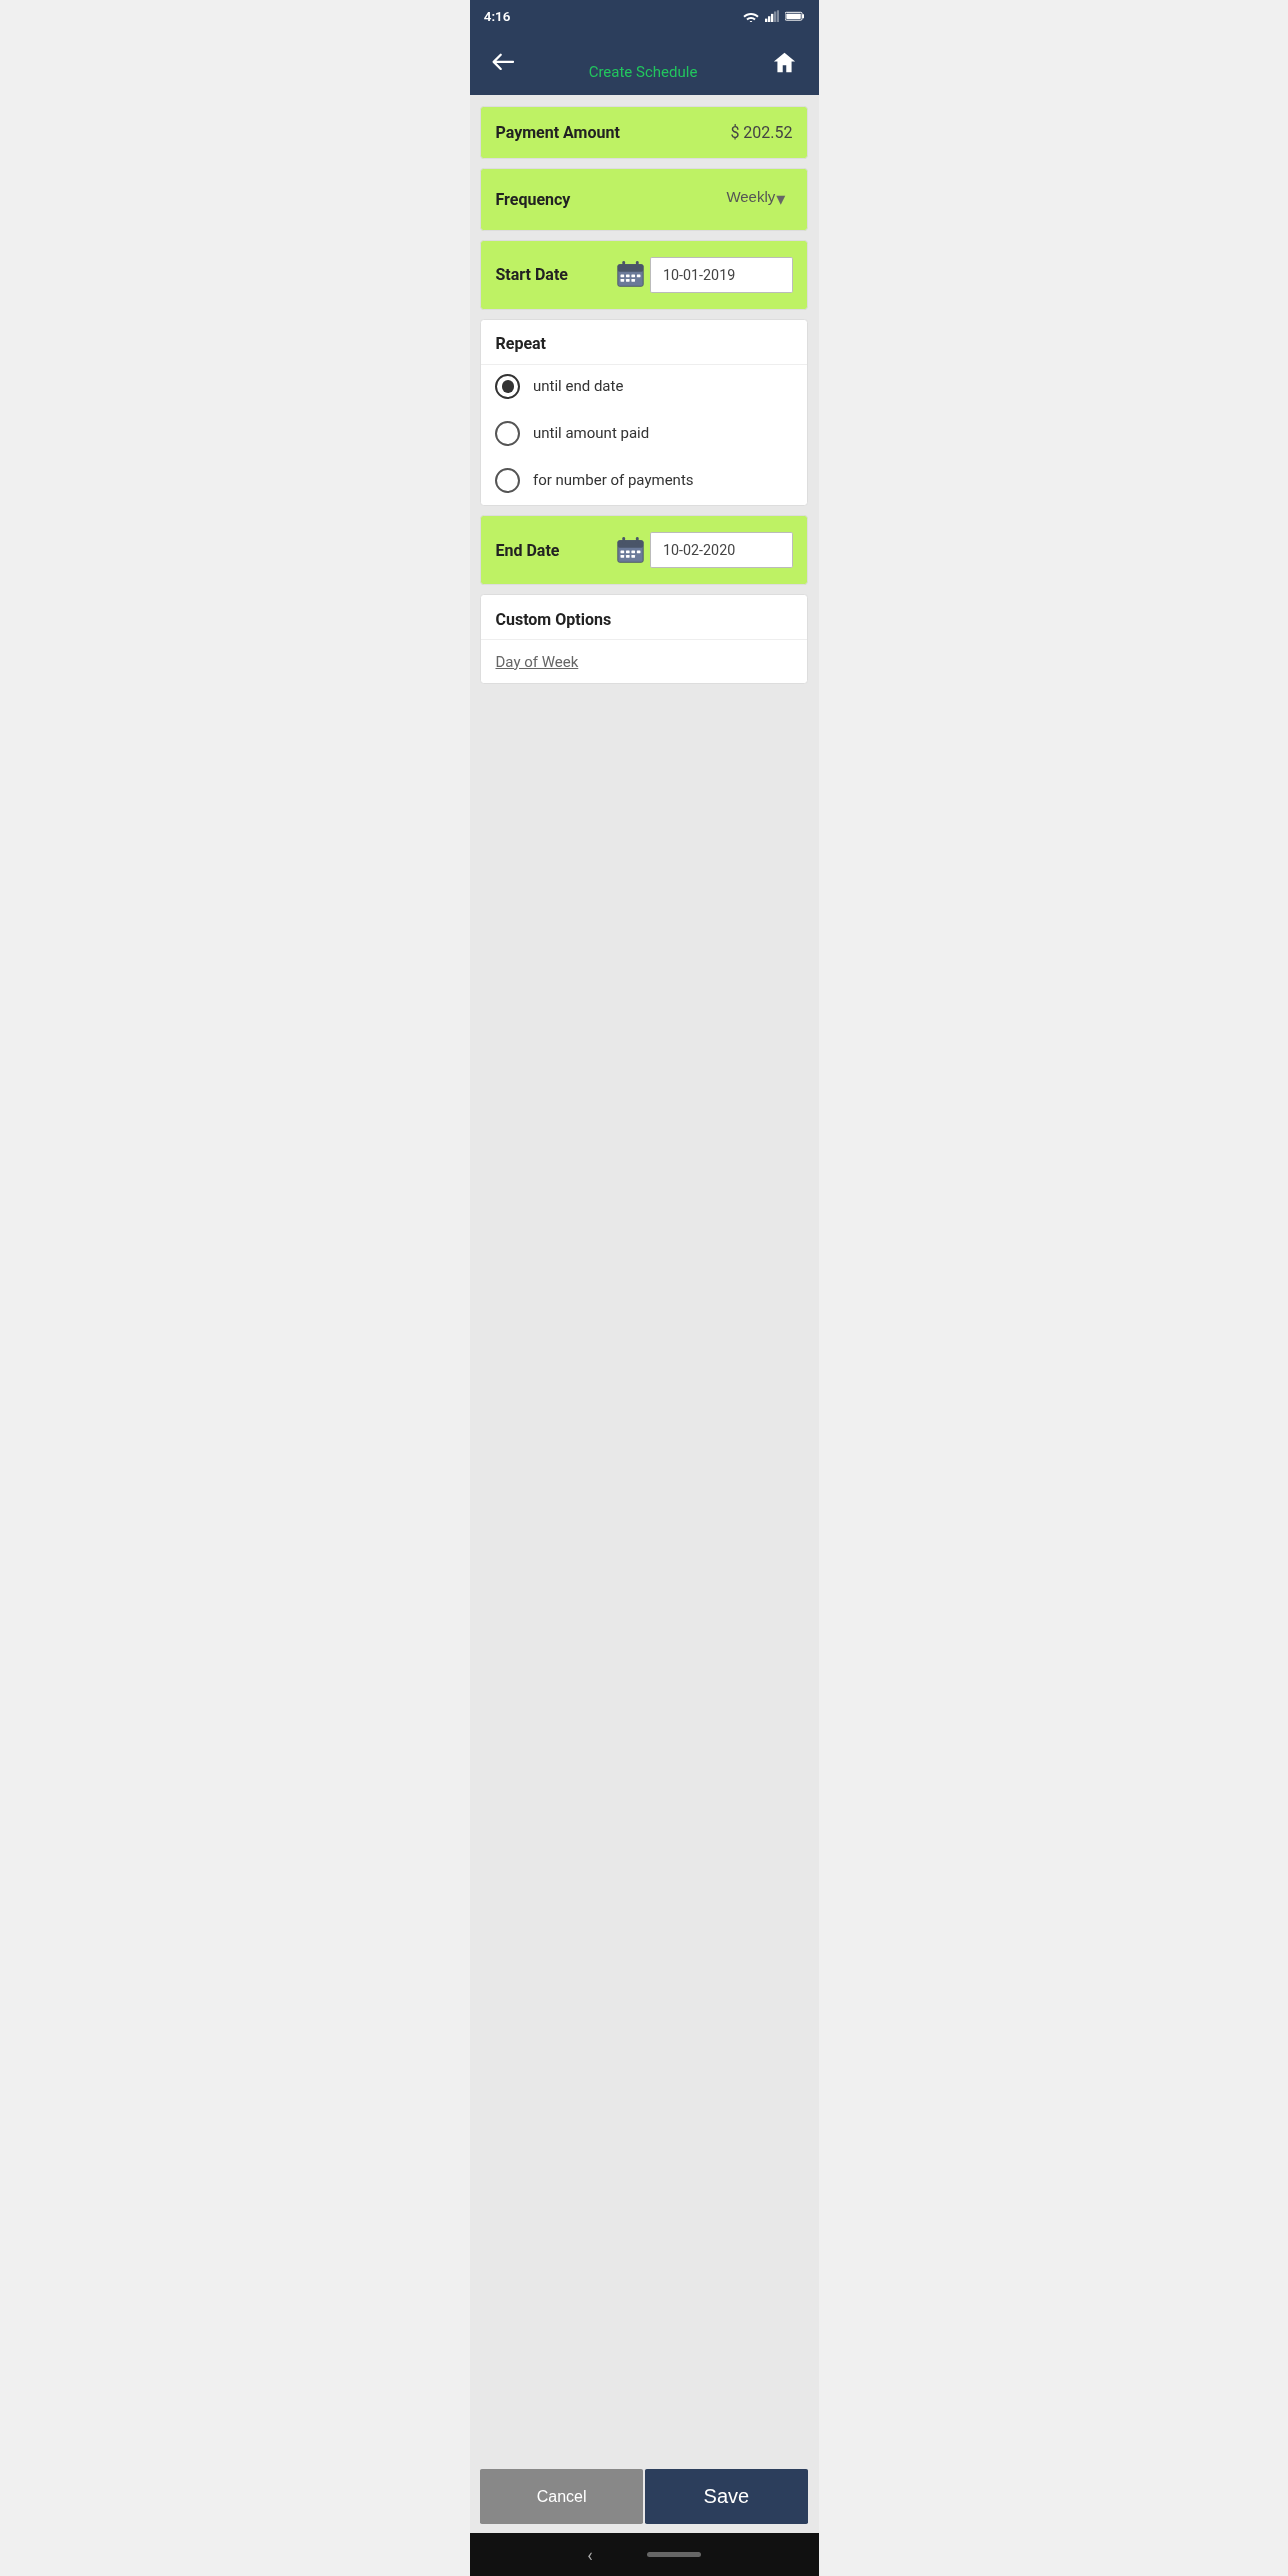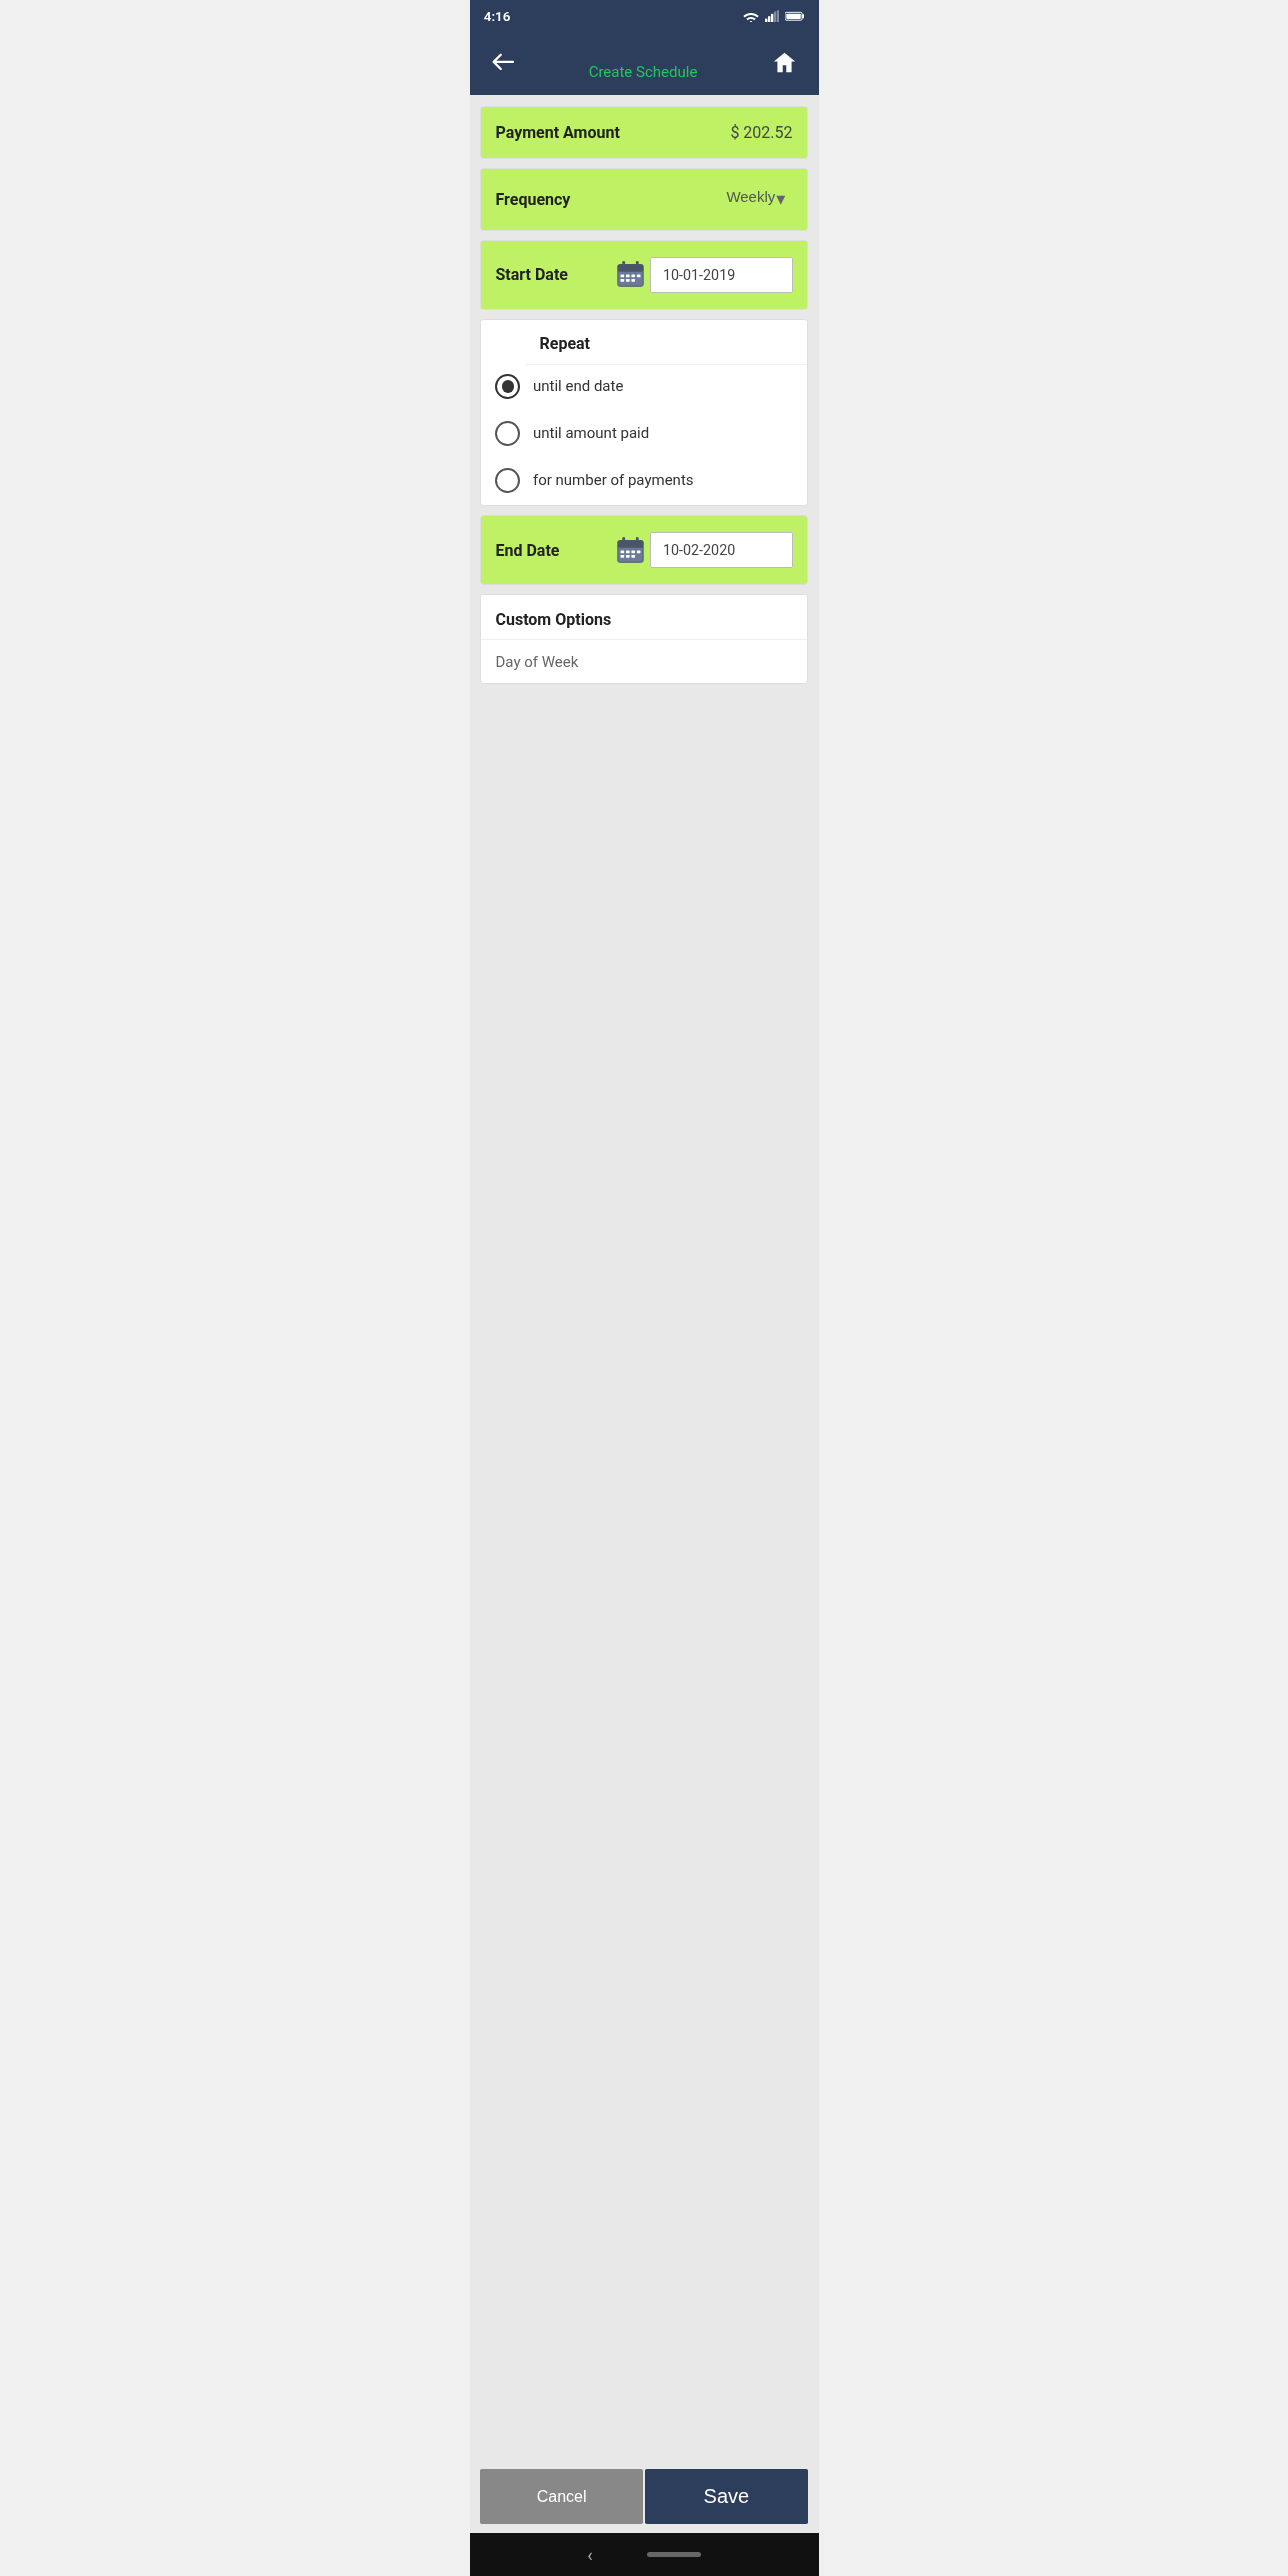--- a/index.html
+++ b/index.html
@@ -154,21 +154,20 @@
     .repeat-card {
       background: white;
       border: 0.9px solid #ddd;
       border-radius: 3.6px;
       overflow: hidden;
     }
 
     .repeat-header {
       padding: 14.3px 14.3px 10.7px;
       border-bottom: 0.9px solid #eee;
-      margin-left: 44px;
     }
 
     .repeat-header-label {
       font-size: 16px;
       font-weight: 700;
       color: #222;
     }
 
     .repeat-options {
       padding: 9px 14.3px 12.5px;
@@ -230,20 +229,21 @@
       color: #222;
     }
 
     .custom-body {
       padding: 12.5px 14.3px;
     }
 
     .day-of-week-label {
       font-size: 15px;
       color: #666;
+      text-decoration: underline;
     }
 
     
     .bottom-bar {
       background: #e8e8e8;
       display: flex;
       gap: 0;
       padding: 9px 10.7px;
     }
 

